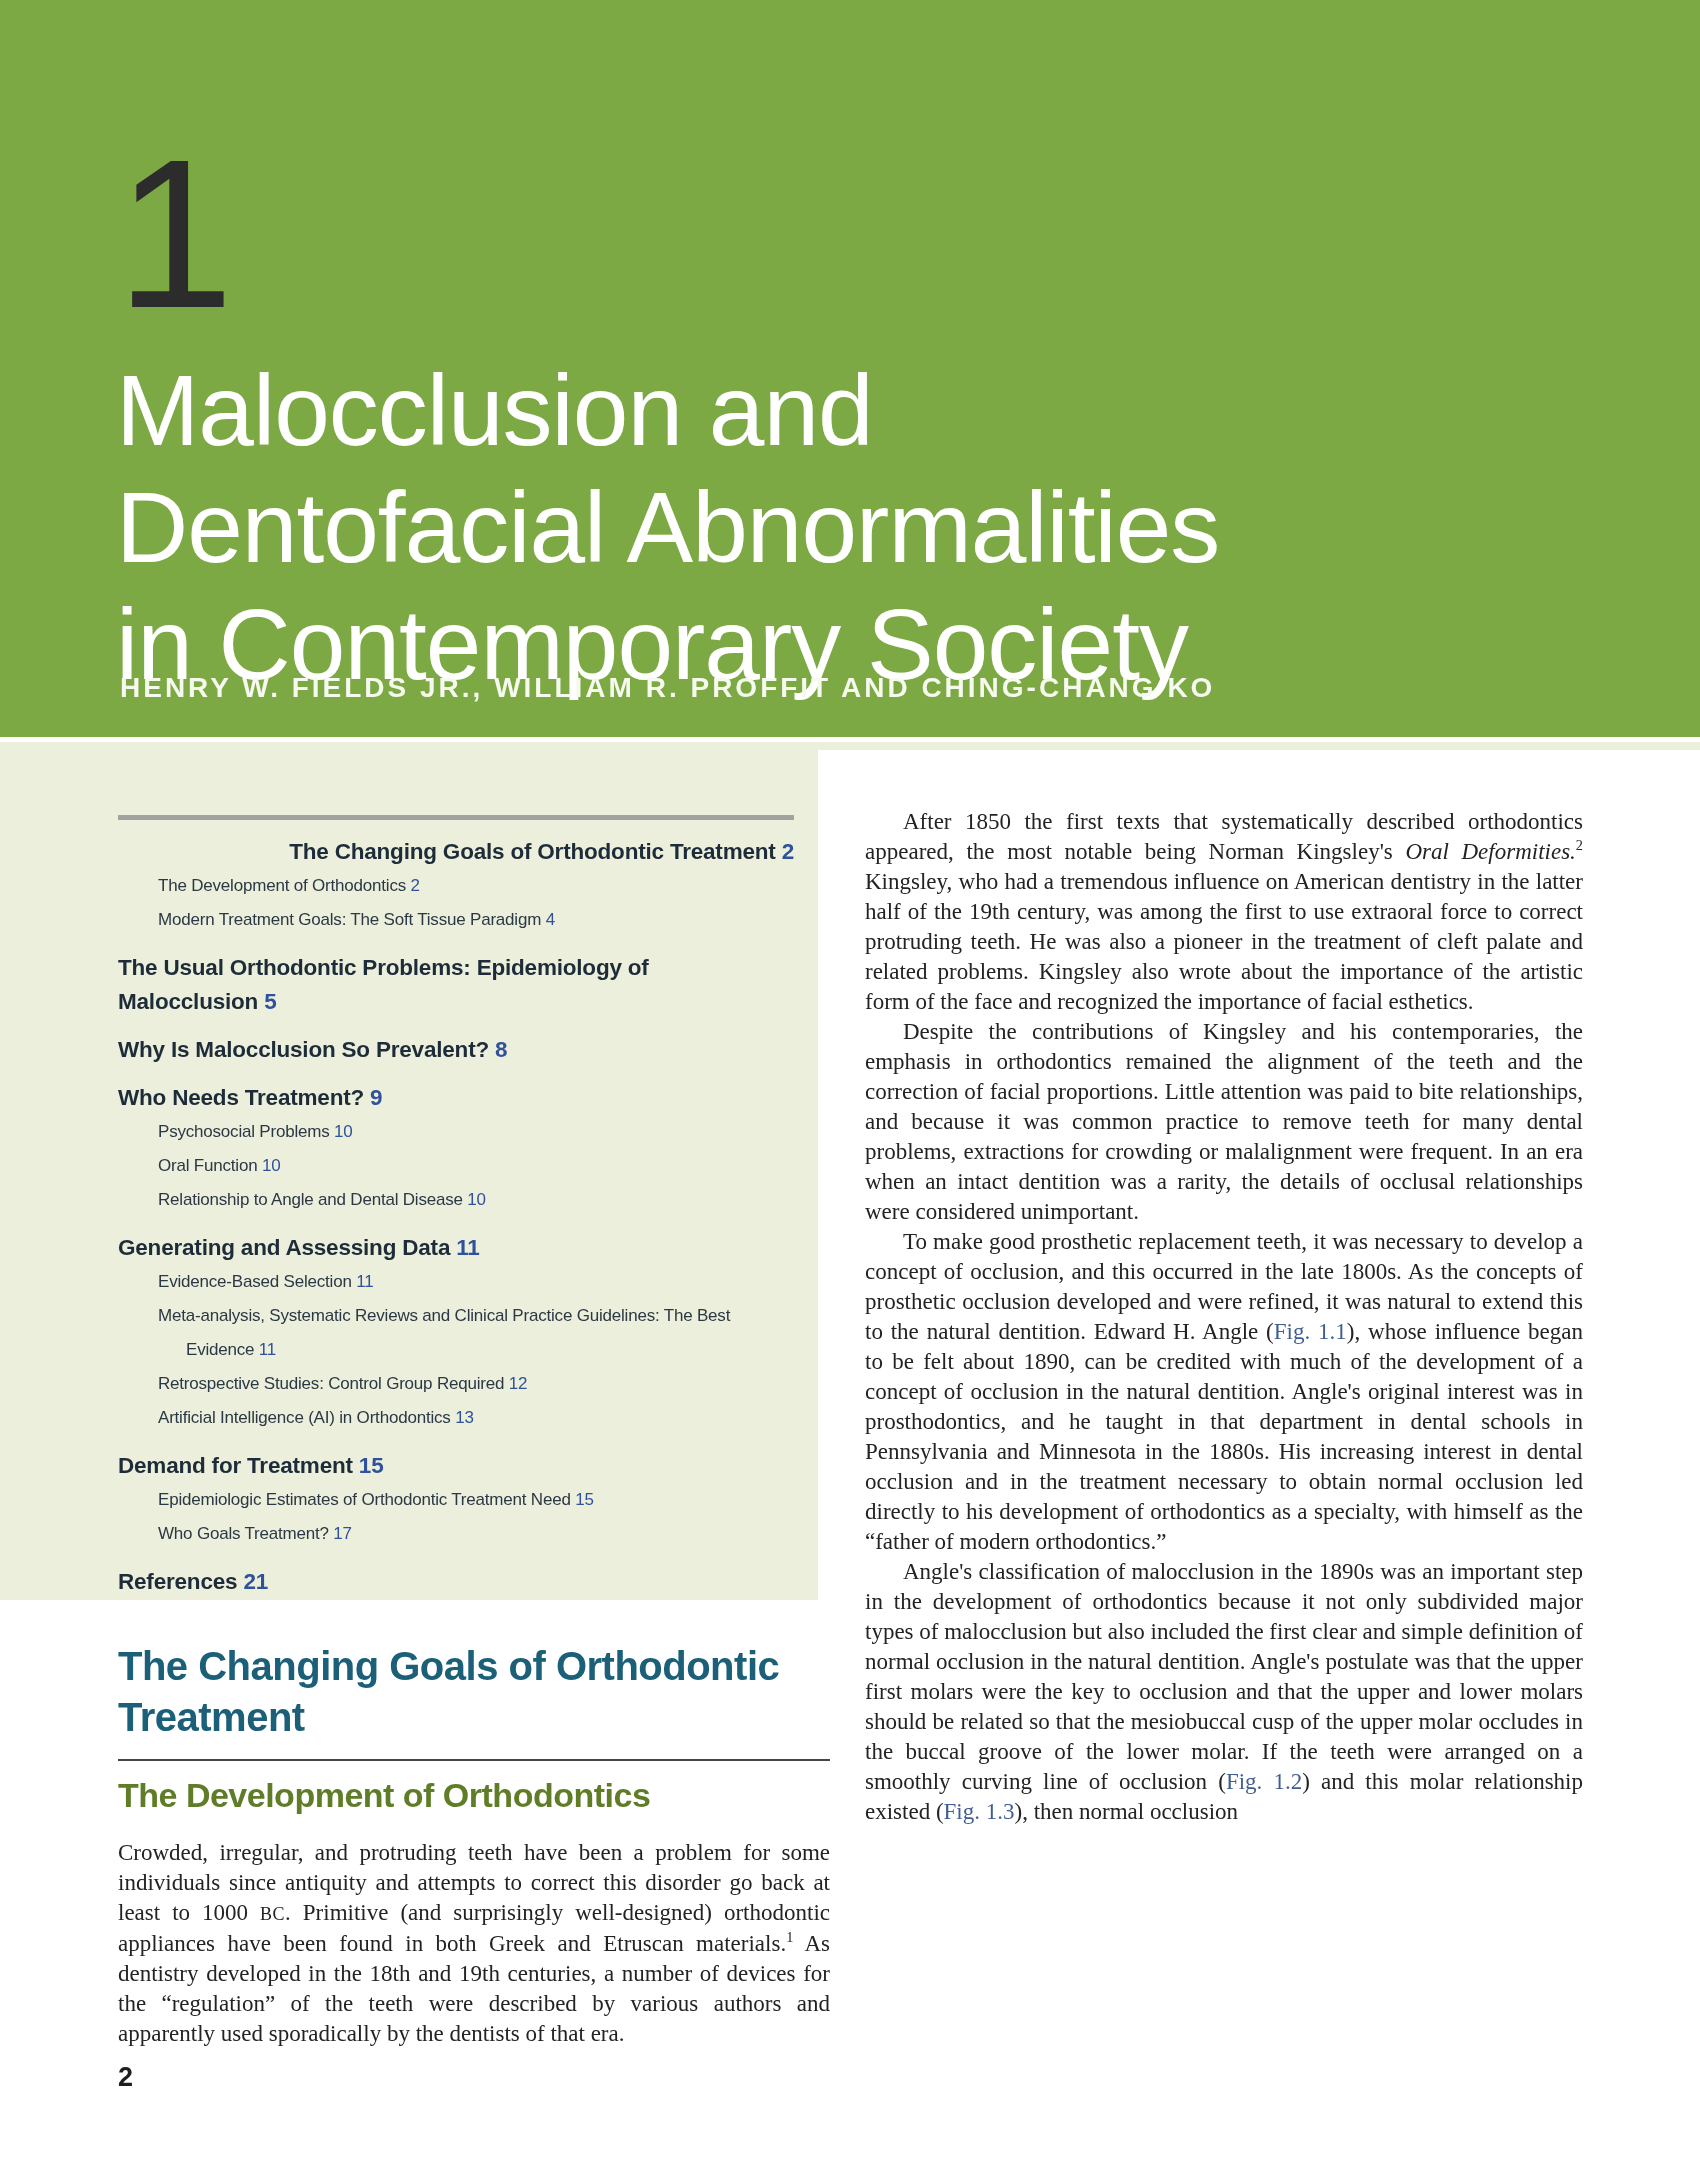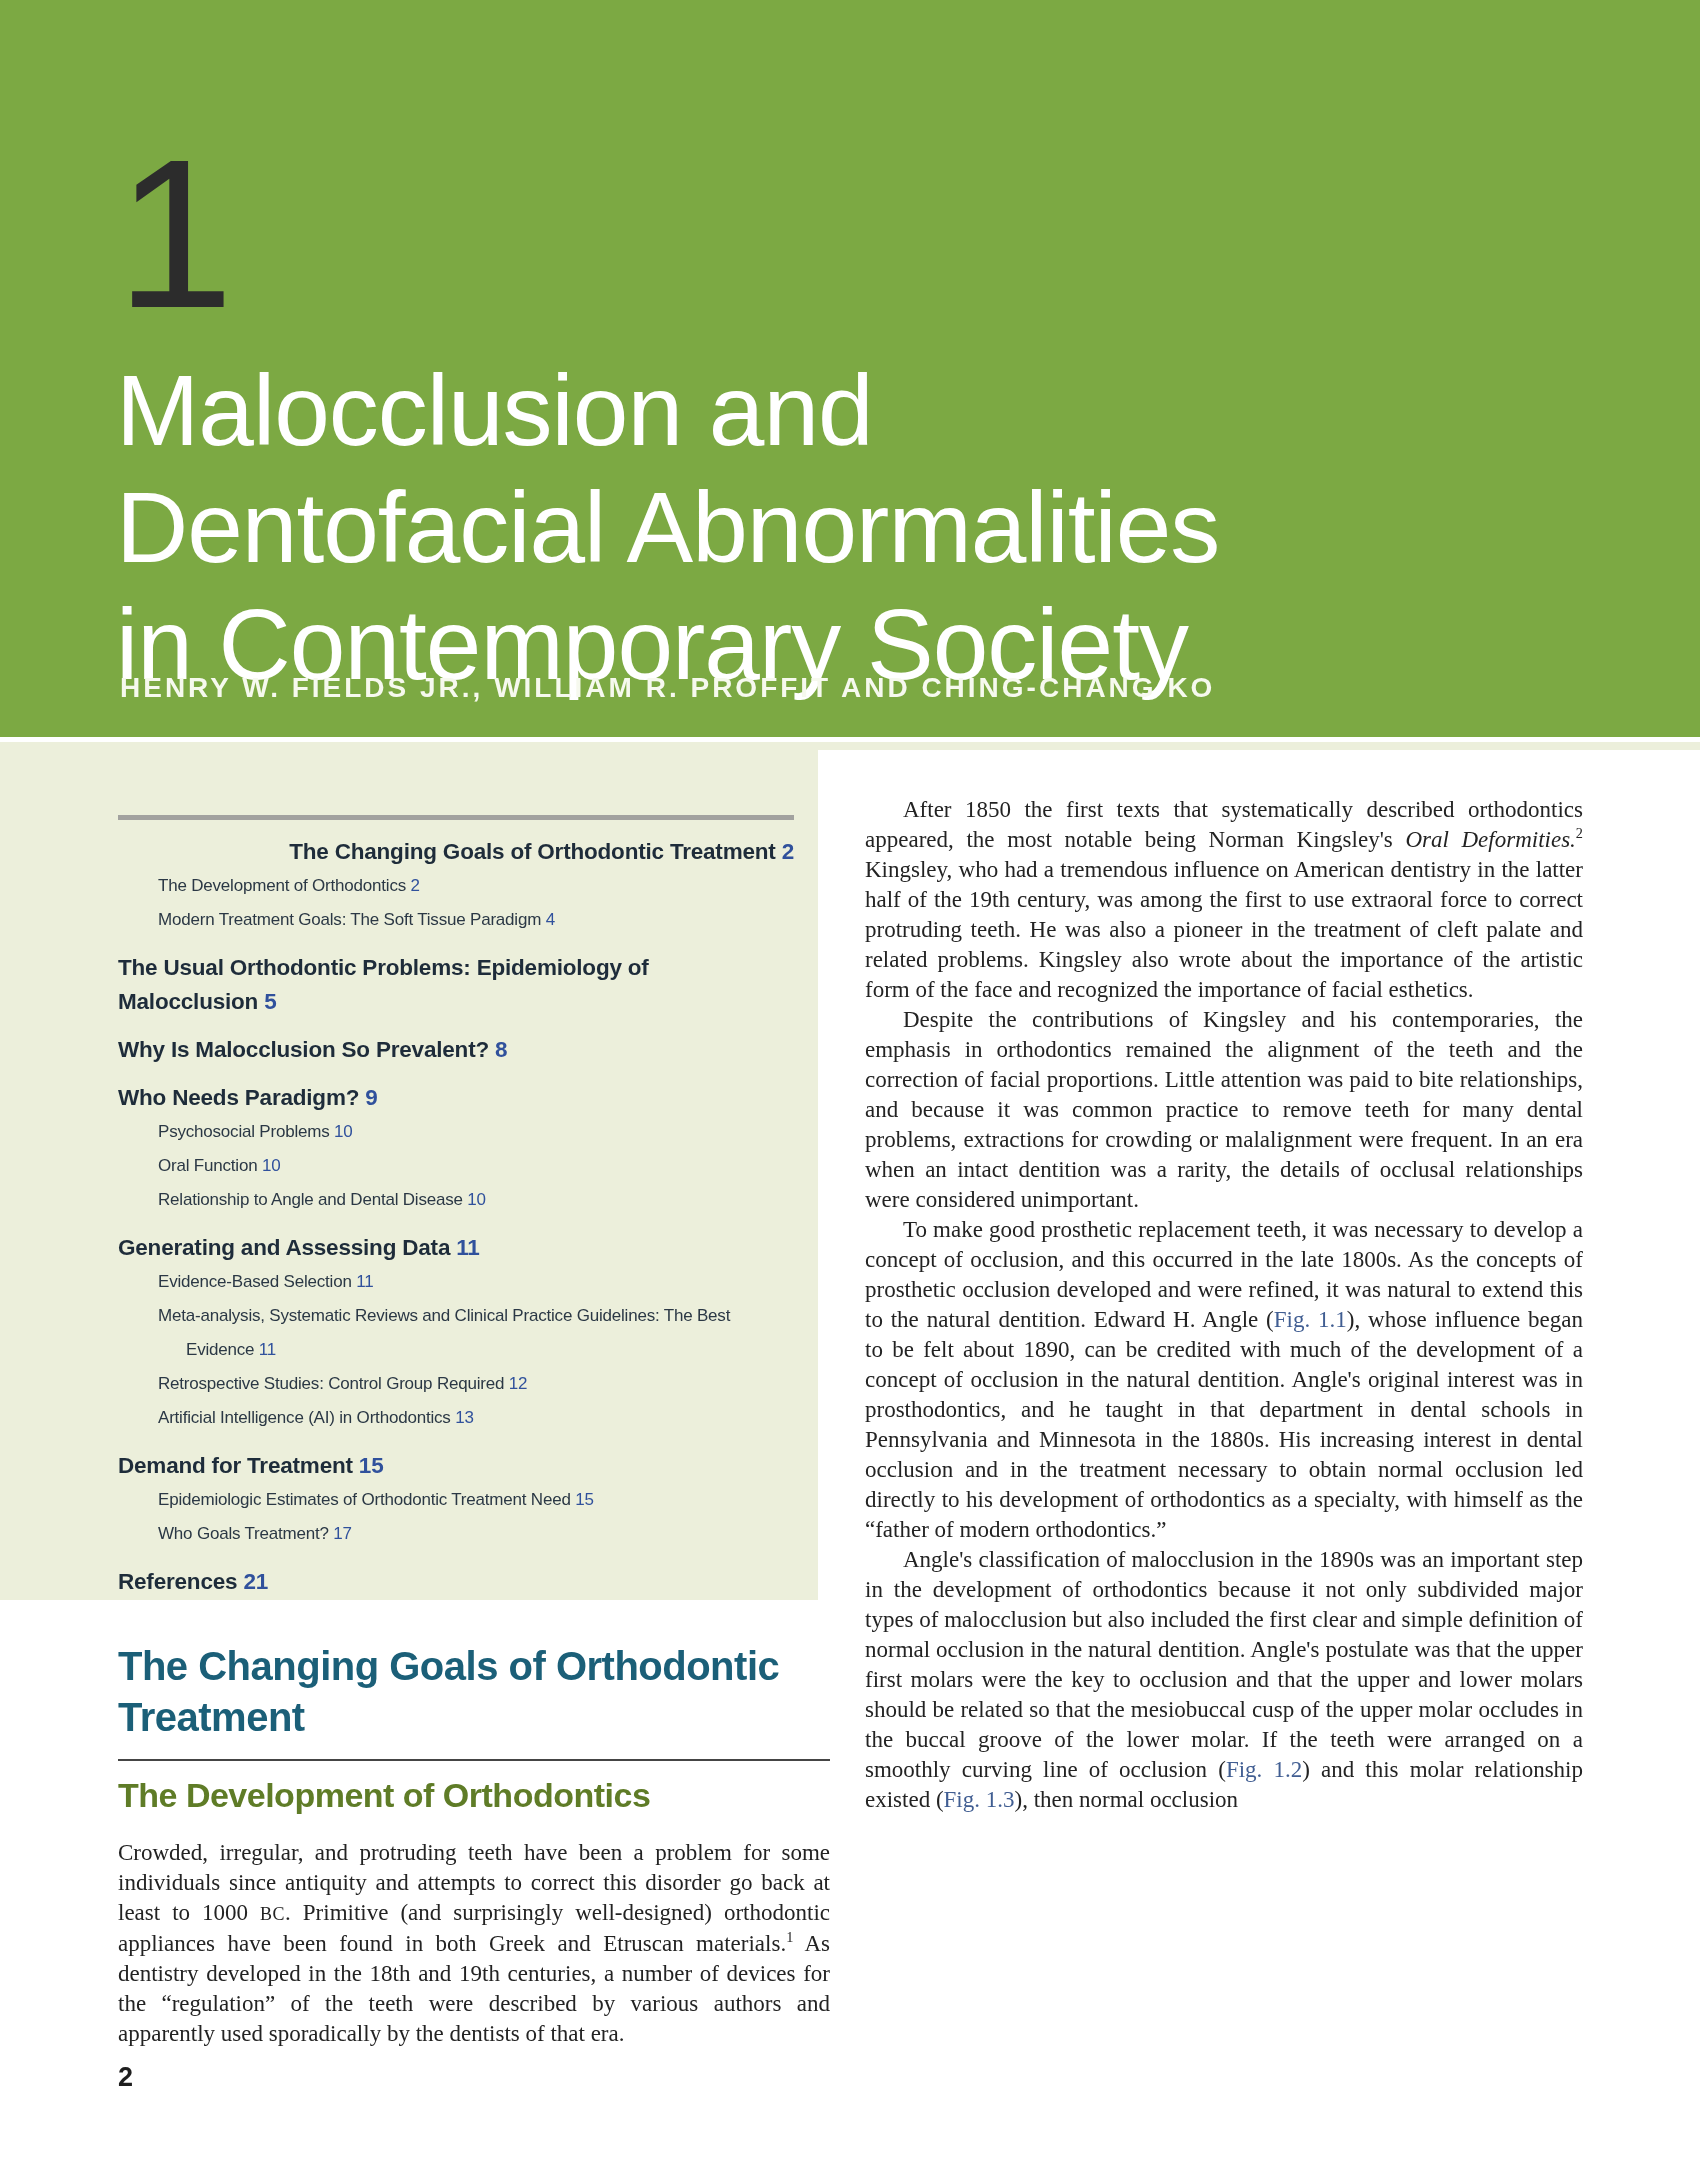--- a/index.html
+++ b/index.html
@@ -45,20 +45,21 @@
   .section-heading{
     margin:0;color:#1b5f78;font-size:40px;line-height:51px;font-weight:700;letter-spacing:-0.5px;
   }
   .heading-rule{height:2px;background:#454545;margin-top:16px;}
   .subsection-heading{
     margin:14px 0 0 0;color:#5f7c27;font-size:34px;line-height:40px;font-weight:700;letter-spacing:-0.5px;
   }
   .body-text{
     font-family:"Liberation Serif",serif;font-size:23px;line-height:30px;color:#232323;
     text-align:justify;
+    margin-top:12px;
   }
   .left-col .body-text{margin-top:15px;}
   
   .right-col{position:absolute;left:865px;top:795px;width:718px;}
   .right-col p{margin:0;text-indent:38px;}
   
   .seg-i{font-style:italic;}
   .seg-sc{font-size:0.78em;letter-spacing:0.5px;}
   sup.seg-sup{font-size:0.62em;line-height:0;}
   .seg-fig{color:#415e92;font-family:Liberation Serif, serif;}
@@ -86,21 +87,21 @@
   <div class="substrip"></div>
 
   <div class="outline-box">
     <div class="outline-rule"></div>
     <div class="outline-list" id="outline-list">
         <div class="outline-item l1"><span>The Changing Goals of Orthodontic Treatment </span><span class="outline-page">2</span></div>
         <div class="outline-item l2"><span>The Development of Orthodontics </span><span class="outline-page">2</span></div>
         <div class="outline-item l2"><span>Modern Treatment Goals: The Soft Tissue Paradigm </span><span class="outline-page">4</span></div>
         <div class="outline-item l1"><span>The Usual Orthodontic Problems: Epidemiology of Malocclusion </span><span class="outline-page">5</span></div>
         <div class="outline-item l1"><span>Why Is Malocclusion So Prevalent? </span><span class="outline-page">8</span></div>
-        <div class="outline-item l1"><span>Who Needs Paradigm? </span><span class="outline-page">9</span></div>
+        <div class="outline-item l1"><span>Who Needs Treatment? </span><span class="outline-page">9</span></div>
         <div class="outline-item l2"><span>Psychosocial Problems </span><span class="outline-page">10</span></div>
         <div class="outline-item l2"><span>Oral Function </span><span class="outline-page">10</span></div>
         <div class="outline-item l2"><span>Relationship to Angle and Dental Disease </span><span class="outline-page">10</span></div>
         <div class="outline-item l1"><span>Generating and Assessing Data </span><span class="outline-page">11</span></div>
         <div class="outline-item l2"><span>Evidence-Based Selection </span><span class="outline-page">11</span></div>
         <div class="outline-item l2"><span>Meta-analysis, Systematic Reviews and Clinical Practice Guidelines: The Best Evidence </span><span class="outline-page">11</span></div>
         <div class="outline-item l2"><span>Retrospective Studies: Control Group Required </span><span class="outline-page">12</span></div>
         <div class="outline-item l2"><span>Artificial Intelligence (AI) in Orthodontics </span><span class="outline-page">13</span></div>
         <div class="outline-item l1"><span>Demand for Treatment </span><span class="outline-page">15</span></div>
         <div class="outline-item l2"><span>Epidemiologic Estimates of Orthodontic Treatment Need </span><span class="outline-page">15</span></div>

